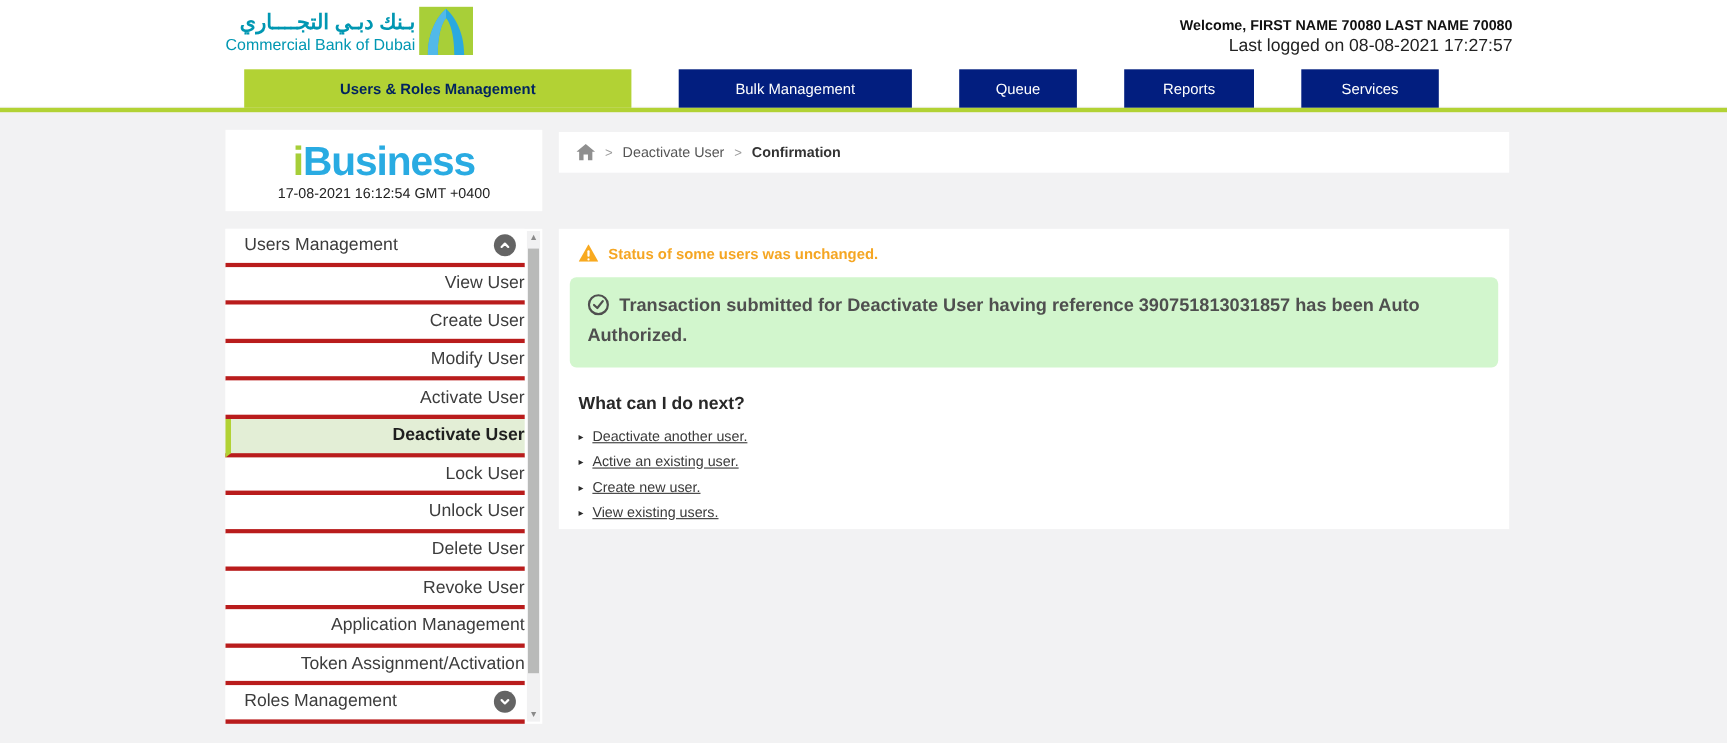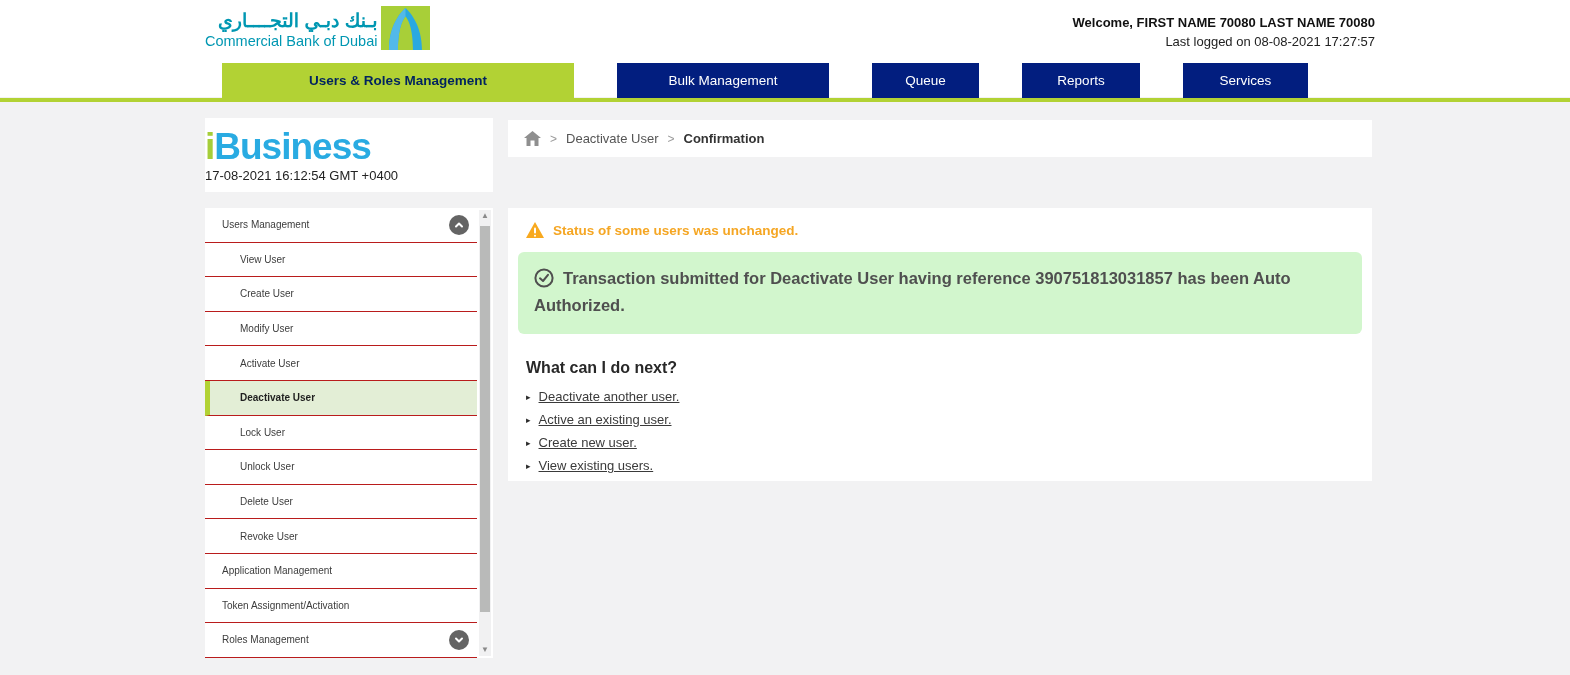--- a/index.html
+++ b/index.html
@@ -13,40 +13,40 @@
 
   
   .header { position:absolute; top:0; left:0; width:1570px; height:97px; background:#ffffff; }
   .logo { position:absolute; left:205px; top:6px; display:flex; align-items:flex-end; }
   .logo-text { margin-right:4px; }
   .logo-ar { color:#0097b2; font-size:19px; font-weight:bold; direction:rtl; line-height:22px; letter-spacing:1px; }
   .logo-en { color:#0097b2; font-size:14.5px; line-height:18px; }
   .logo-mark { display:block; }
   .welcome-block { position:absolute; right:195px; top:13px; text-align:right; line-height:19px; }
   .welcome-line1 { font-size:13px; font-weight:bold; color:#111; }
-  .welcome-line2 { font-size:13px; color:#222; }
+  .welcome-line2 { font-size:16px; color:#222; }
 
   
   .nav { position:absolute; left:222px; top:63px; height:35px; display:flex;gap:40px; }
   .tab { height:35px; display:flex; align-items:center; justify-content:center;
          background:#021e7f; color:#ffffff; font-size:13.5px; margin-right:3px; cursor:pointer; }
   .tab.active { background:#b2d234; color:#00235f; font-weight:bold; }
   .greenline { position:absolute; top:98px; left:0; width:1570px; height:4px; background:#b2d234; }
 
   
-  .brand-panel { position:absolute; left:205px; top:118px; width:288px; height:74px; background:#fff; text-align:left; padding-top:9px; }
+  .brand-panel { position:absolute; left:205px; top:118px; width:288px; height:74px; background:#fff; text-align:center; padding-top:9px; }
   .brand { font-size:37px; font-weight:bold; letter-spacing:-1px; line-height:40px; }
   .brand .bi { color:#a6ce39; }
   .brand .brest { color:#29abe2; }
   .brand-time { font-size:13px; color:#222; margin-top:1px; }
 
   .menu-panel { position:absolute; left:205px; top:208px; width:288px; height:450px; background:#fff; }
   .menu-list { margin-right:16px; }
-  .menu-row { height:34.6px; display:flex; align-items:center; border-bottom:1px solid #b91c1c;
-              font-size:10px; color:#3c3c3c; cursor:pointer; padding-left:17px; background:#fff; }
+  .menu-row { height:34.6px; display:flex; align-items:center; border-bottom:4px solid #b91c1c;
+              font-size:16px; color:#3c3c3c; cursor:pointer; padding-left:17px; background:#fff;justify-content:flex-end; }
   .menu-row.sub { padding-left:35px; }
   .menu-row.active { background:#e3eed6; font-weight:bold; border-left:5px solid #b2d234; padding-left:30px; color:#1f1f1f; }
   .chev { margin-left:auto; margin-right:8px; width:20px; height:20px; border-radius:50%;
           background:#646464; display:flex; align-items:center; justify-content:center; flex:0 0 auto; }
 
   .sb { position:absolute; top:2px; bottom:2px; right:2px; width:12px; background:#f1f1f2; }
   .sb-arrow { position:absolute; left:0; width:12px; height:12px; color:#8a8a8a; font-size:8px; text-align:center; line-height:12px; cursor:pointer; }
   .sb-up { top:0; } .sb-down { bottom:0; }
   .sb-thumb { position:absolute; left:1px; width:10px; top:16px; bottom:44px; background:#b9bab9; cursor:pointer; }
 

